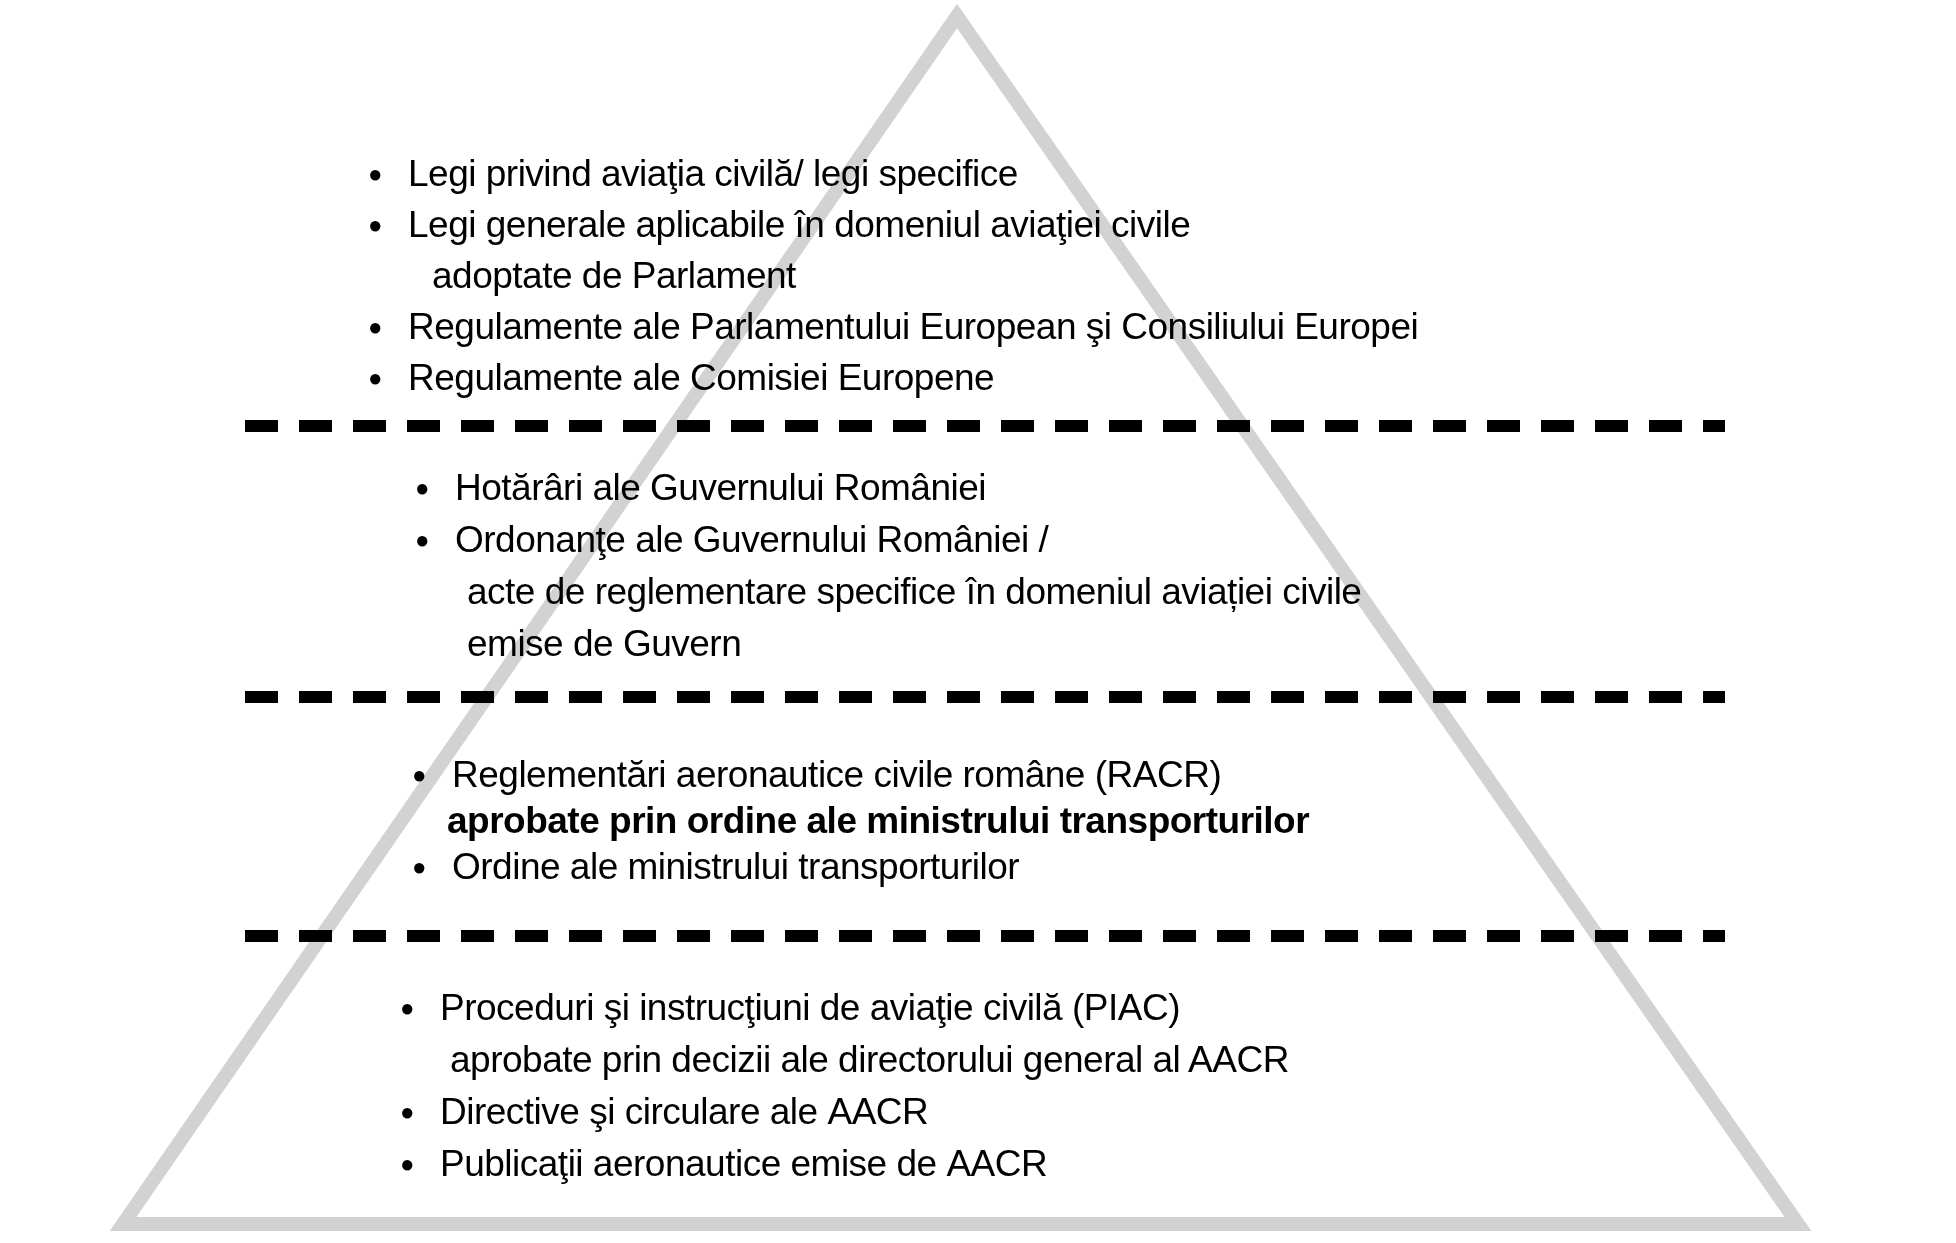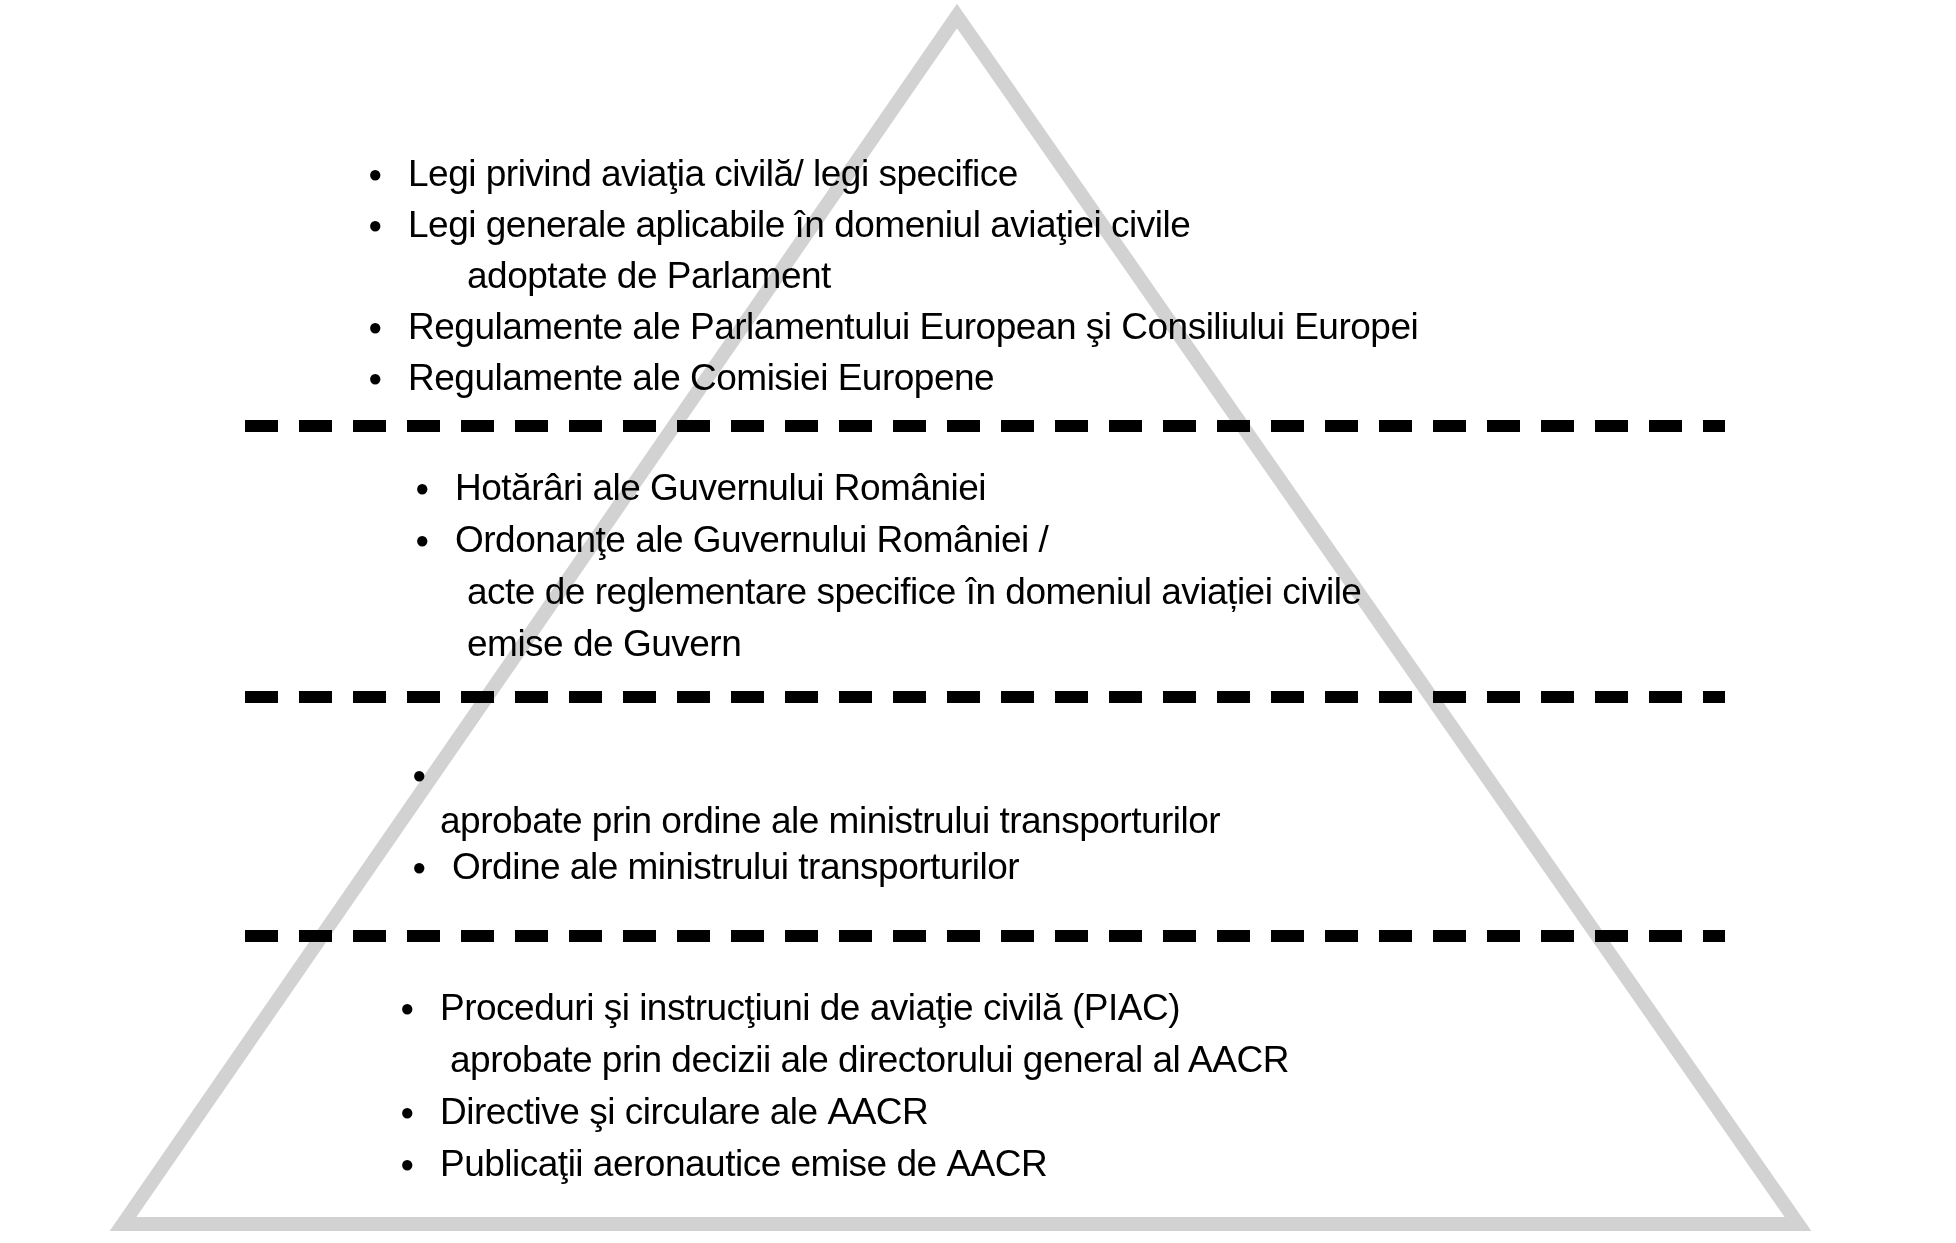--- a/index.html
+++ b/index.html
@@ -41,27 +41,27 @@
     font-size: 24px;
     width: 40px;
     flex: 0 0 40px;
     line-height: 1;
   }
   .seg { white-space: pre; }
   .seg.bold { font-weight: normal; }
   
   .tier1 { left: 368px; top: 148px; }
   .tier1 .line { height: 51px; }
-  .tier1 .no-bullet { margin-left: 99px; }
+  .tier1 .no-bullet { margin-left: 64px; }
   .tier2 { left: 415px; top: 462px; }
   .tier2 .line { height: 52px; }
   .tier2 .no-bullet { margin-left: 52px; text-align: right; }
   .tier3 { left: 412px; top: 752px; }
   .tier3 .line { height: 46px; }
-  .tier3 .no-bullet { margin-left: 28px; }
+  .tier3 .no-bullet { margin-left: 35px; font-weight: bold; }
   .tier4 { left: 400px; top: 982px; }
   .tier4 .line { height: 52px; }
   .tier4 .no-bullet { margin-left: 50px; }
 </style>
 </head>
 <body>
 
 <div id="canvas">
 
   <svg class="pyramid" viewBox="0 0 1956 1243" xmlns="http://www.w3.org/2000/svg">
@@ -69,19 +69,19 @@
   </svg>
 
   <div class="tier tier1"><div class="line"><span class="bullet">●</span><span class="seg bold">Legi privind aviaţia civilă</span><span class="seg">/ legi specifice</span></div><div class="line"><span class="bullet">●</span><span class="seg bold">Legi generale aplicabile în domeniul aviaţiei civile</span></div><div class="line no-bullet"><span class="seg">adoptate de Parlament</span></div><div class="line"><span class="bullet">●</span><span class="seg bold">Regulamente ale Parlamentului European şi Consiliului Europei</span></div><div class="line"><span class="bullet">●</span><span class="seg bold">Regulamente ale Comisiei Europene</span></div></div>
 
   <div class="sep sep1"></div>
 
   <div class="tier tier2"><div class="line"><span class="bullet">●</span><span class="seg bold">Hotărâri ale Guvernului României</span></div><div class="line"><span class="bullet">●</span><span class="seg bold">Ordonanţe ale Guvernului României /</span></div><div class="line no-bullet"><span class="seg">acte de reglementare specifice în domeniul aviației civile</span></div><div class="line no-bullet"><span class="seg">emise de Guvern</span></div></div>
 
   <div class="sep sep2"></div>
 
-  <div class="tier tier3"><div class="line"><span class="bullet">●</span></div><div class="line no-bullet"><span class="seg">aprobate prin ordine ale ministrului transporturilor</span></div><div class="line"><span class="bullet">●</span><span class="seg bold">Ordine ale ministrului transporturilor</span></div></div>
+  <div class="tier tier3"><div class="line"><span class="bullet">●</span><span class="seg bold">Reglementări aeronautice civile române (RACR)</span></div><div class="line no-bullet"><span class="seg">aprobate prin ordine ale ministrului transporturilor</span></div><div class="line"><span class="bullet">●</span><span class="seg bold">Ordine ale ministrului transporturilor</span></div></div>
 
   <div class="sep sep3"></div>
 
   <div class="tier tier4"><div class="line"><span class="bullet">●</span><span class="seg bold">Proceduri şi instrucţiuni de aviaţie civilă (PIAC)</span></div><div class="line no-bullet"><span class="seg">aprobate prin </span><span class="seg bold">decizii ale directorului general al AACR</span></div><div class="line"><span class="bullet">●</span><span class="seg bold">Directive şi circulare</span><span class="seg"> ale </span><span class="seg bold">AACR</span></div><div class="line"><span class="bullet">●</span><span class="seg bold">Publicaţii aeronautice</span><span class="seg"> emise de </span><span class="seg bold">AACR</span></div></div>
 
 </div>
 
 </body></html>

